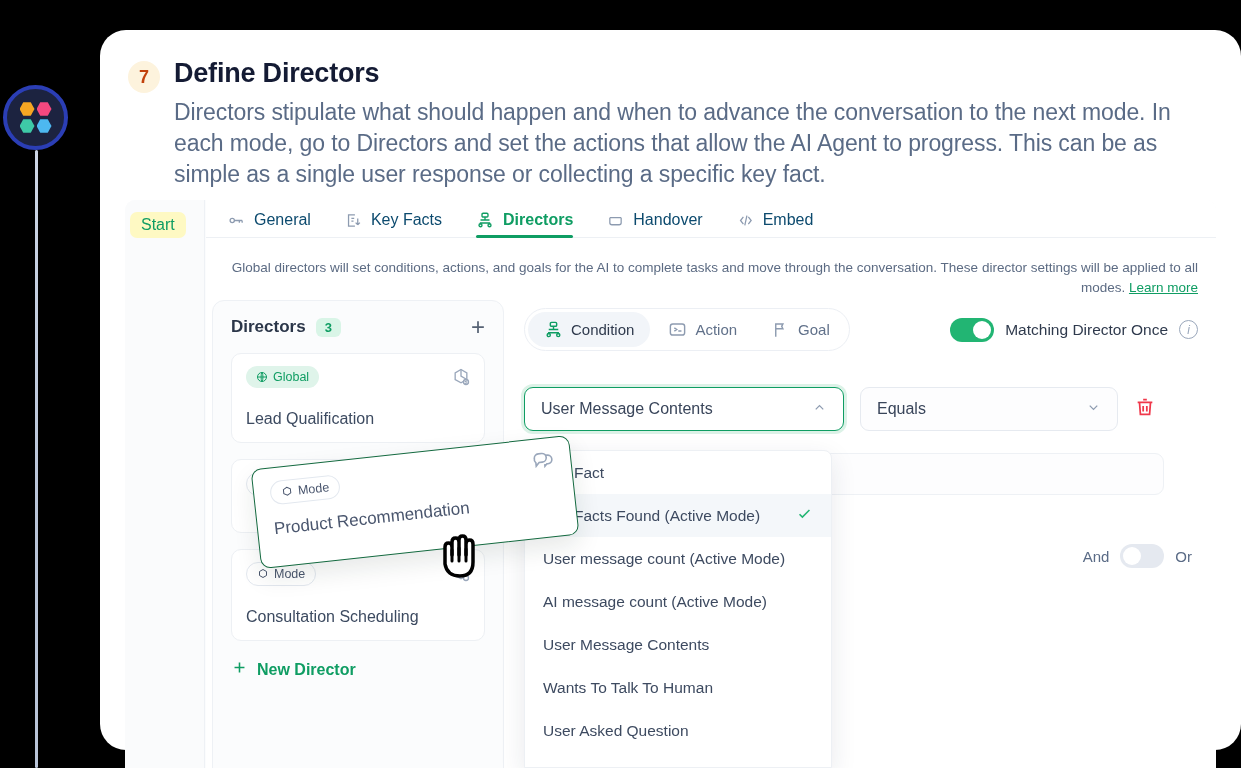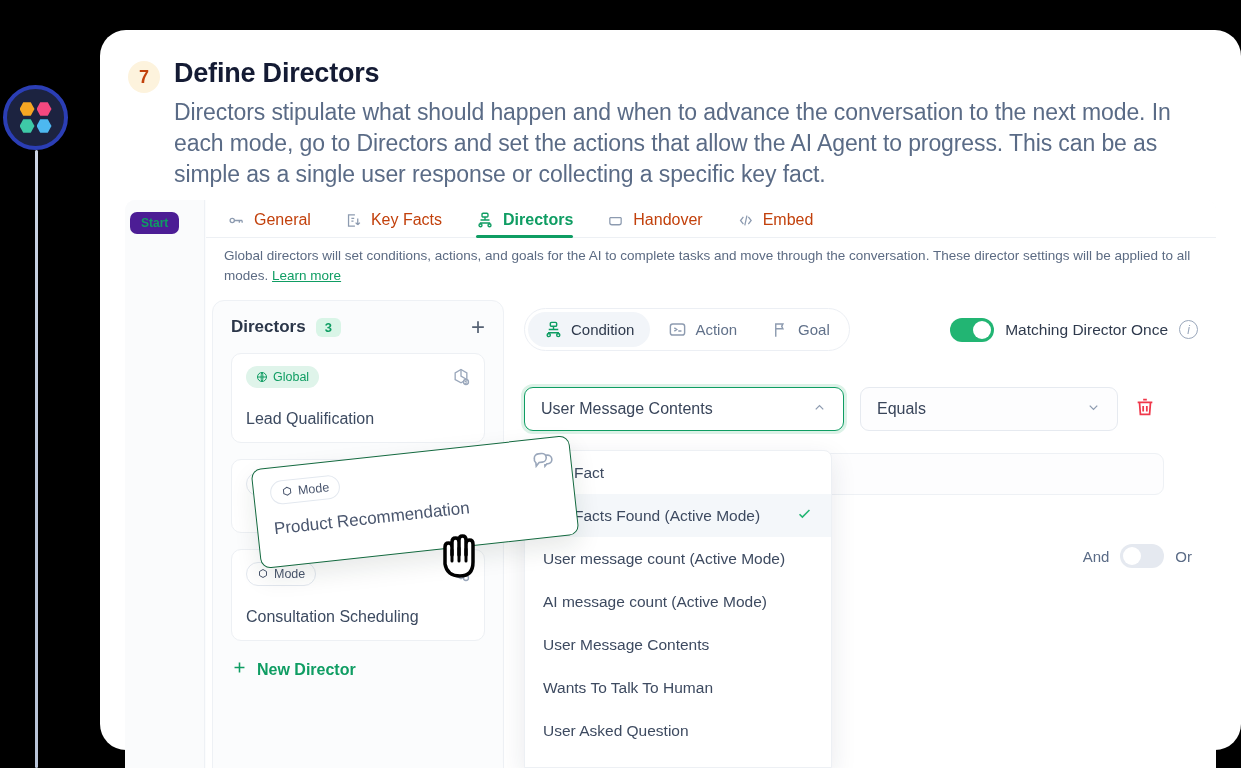--- a/index.html
+++ b/index.html
@@ -52,43 +52,43 @@
     background: #fbfcfd; border-radius: 10px 10px 0 0; overflow: hidden;
   }
   .app-inner { position: absolute; inset: 0; }
 
   .start-col {
     position: absolute; left: 0; top: 0; width: 80px; height: 100%;
     background: #fafbfc; border-right: 1px solid #eef1f5;
   }
   .start-pill {
     position: absolute; left: 5px; top: 12px;
-    background: #4c1d95; color: #0f9d63; font-size: 12px; font-weight: 700;
+    background: #fef9c3; color: #0f9d63; font-size: 16px; font-weight: 400;
     padding: 4px 11px; border-radius: 7px;
   }
 
   .app-main { position: absolute; left: 81px; top: 0; right: 0; bottom: 0; background: #ffffff; }
 
   
   .tabs {
     position: relative; height: 38px; border-bottom: 1px solid #edf0f4;
     display: flex; align-items: flex-end; padding-left: 22px; gap: 34px;
     background: #fff;
   }
-  .tab { display: flex; align-items: center; gap: 9px; padding-bottom: 8px; font-size: 16px; color: #c2410c; position: relative; }
+  .tab { display: flex; align-items: center; gap: 9px; padding-bottom: 8px; font-size: 16px; color: #0c4a6e; position: relative; }
   .tab.active { color: #0f9d63; font-weight: 600; }
   .tab.active::after {
     content: ""; position: absolute; left: 0; right: 0; bottom: -1px; height: 3px;
     background: #0f9d63; border-radius: 2px;
   }
   .tab svg { display: block; }
 
   
   .banner {
-    margin: 8px 18px 0 18px; font-size: 13.5px; line-height: 20px; color: #5c6b83;
+    margin: 20px 18px 0 18px; font-size: 13.5px; line-height: 20px; color: #5c6b83; text-align: right;
   }
   .banner a { color: #0f9d63; text-decoration: underline; }
 
   
   .body-split { position: absolute; left: 0; right: 0; top: 94px; bottom: 0; display: flex; gap: 0; }
   .dir-panel {
     margin-left: 6px; margin-top: 6px; width: 292px;
     background: #fbfcfd; border: 1px solid #eef1f5; border-radius: 12px 12px 0 0;
     padding: 16px 18px 0 18px; position: relative;
   }

